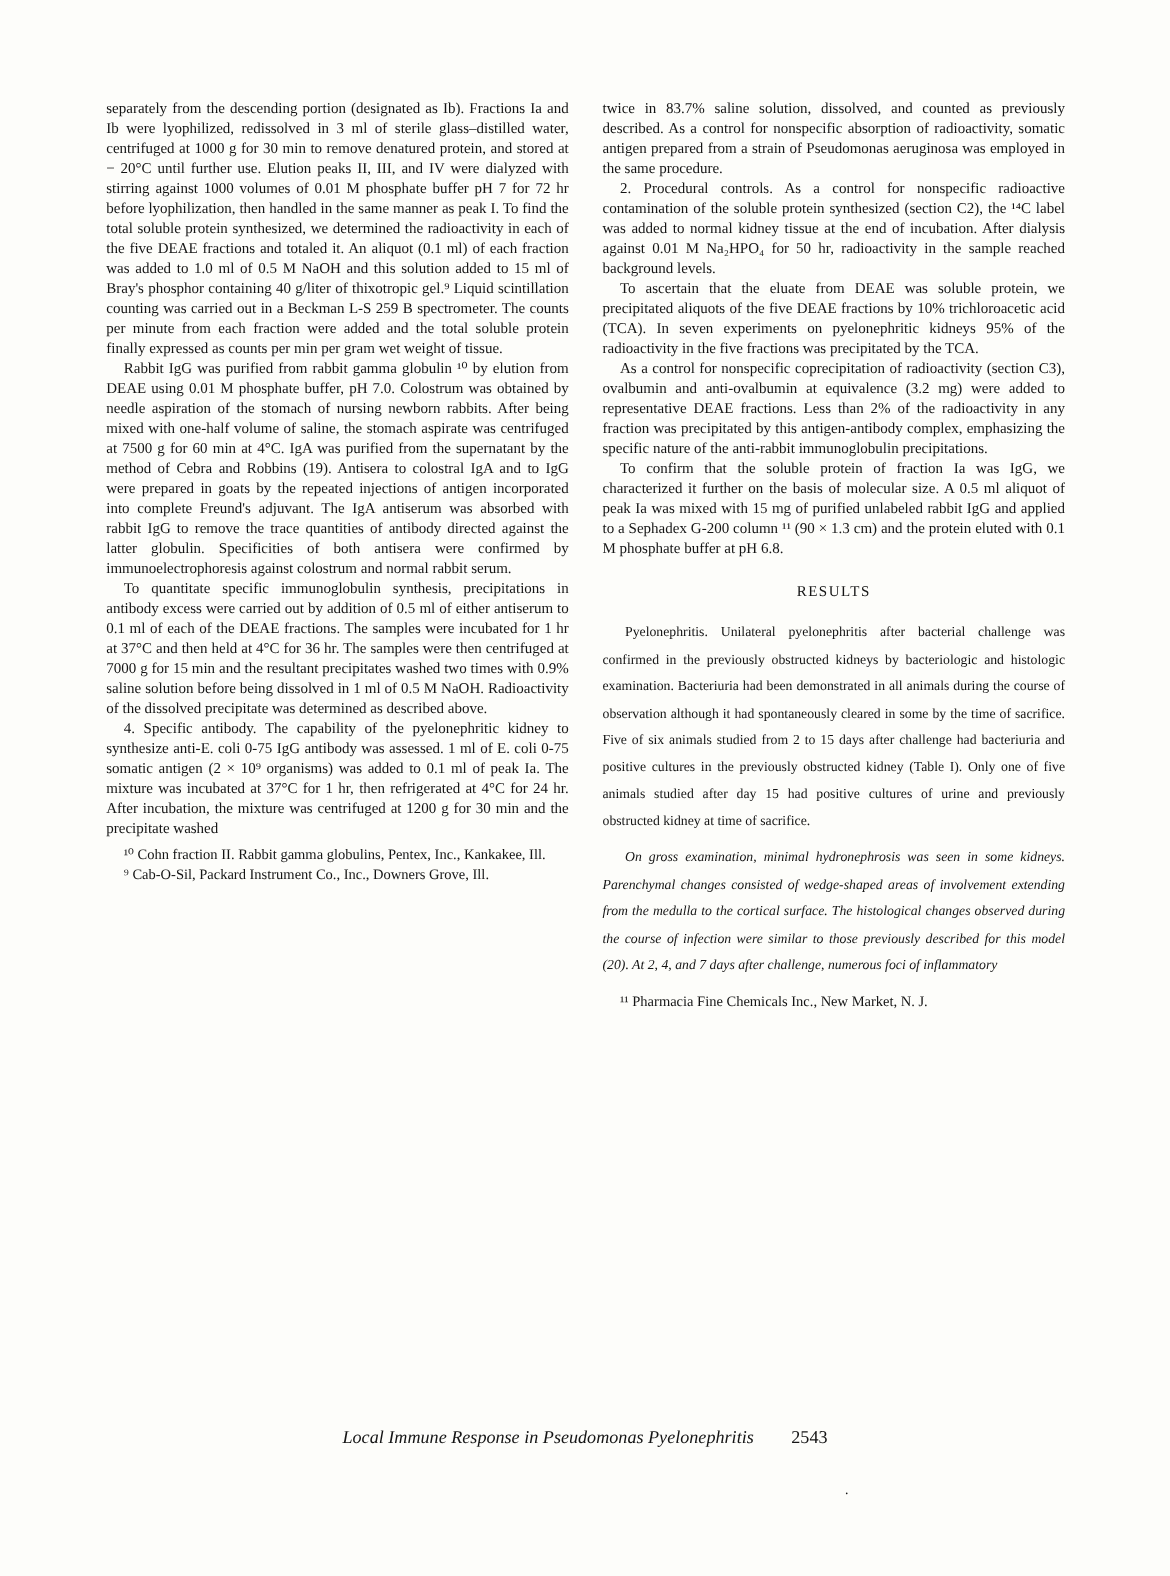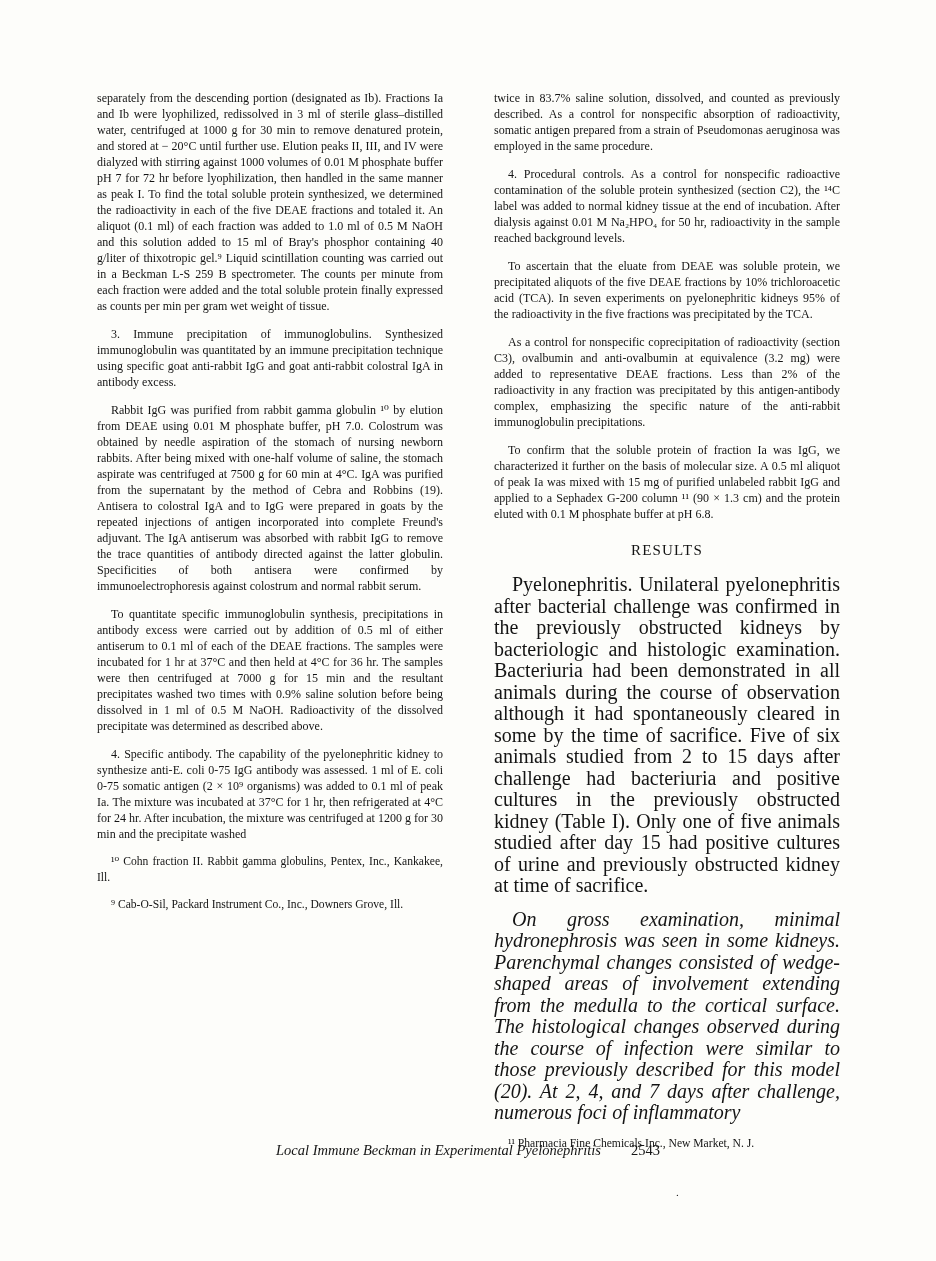--- a/index.html
+++ b/index.html
@@ -10,34 +10,34 @@
     margin: 0 auto;
     background: #fdfdfa;
     color: #141414;
     font-family: "Liberation Serif", "DejaVu Serif", serif;
     box-sizing: border-box;
     padding: 78px 84px 0 85px;
     overflow: hidden;
   }
   .columns { display: flex; gap: 27px; }
   .col { width: 375px; }
-  .col p { margin: 12px; text-align: justify; hyphens: auto; }
+  .col p { margin: 0; text-align: justify; hyphens: auto; }
   .small p { font-size: 12px; line-height: 16px; }
   .indent { text-indent: 14px; }
   .it { }
   .footnotes { margin-top: 6px; }
   .footnotes p { font-size: 11.6px; line-height: 15.5px; }
   .results-heading {
     text-align: center;
-    font-size: 15px;
+    font-size: 12px;
     font-weight: normal;
     letter-spacing: 1.2px;
     margin: 20px 0 15px 0;
   }
-  .results p { font-size: 20px; line-height: 21.5px; }
+  .results p { font-size: 11px; line-height: 21.5px; }
   .results .indent { text-indent: 18px; }
   .results p + p { margin-top: 8px; font-style: italic; }
   .right-footnotes { margin-top: 10px; }
   .footer {
     position: absolute;
     top: 1142px;
     left: 0;
     width: 100%;
     text-align: center;
     font-size: 14.5px;
@@ -53,49 +53,48 @@
 </style>
 </head>
 <body>
 
 <div class="page">
   <div class="columns">
 
     <div class="col small">
       <div>
           <p class="para"><span>separately from the descending portion (designated as Ib). Fractions Ia and Ib were lyophilized, redissolved in 3 ml of sterile glass–distilled water, centrifuged at 1000 g for 30 min to remove denatured protein, and stored at − 20°C until further use. Elution peaks II, III, and IV were dialyzed with stirring against 1000 volumes of 0.01 M phosphate buffer pH 7 for 72 hr before lyophilization, then handled in the same manner as peak I. To find the total soluble protein synthesized, we determined the radioactivity in each of the five DEAE fractions and totaled it. An aliquot (0.1 ml) of each fraction was added to 1.0 ml of 0.5 M NaOH and this solution added to 15 ml of Bray's phosphor containing 40 g/liter of thixotropic gel.⁹ Liquid scintillation counting was carried out in a Beckman L-S 259 B spectrometer. The counts per minute from each fraction were added and the total soluble protein finally expressed as counts per min per gram wet weight of tissue.</span></p>
-          <p class="para indent"><span class="it">3. Immune precipitation of immunoglobulins.</span><span> Synthesized immunoglobulin was quantitated by an immune precipitation technique using specific goat anti-rabbit IgG and goat anti-rabbit colostral IgA in antibody excess.</span></p>
           <p class="para indent"><span>Rabbit IgG was purified from rabbit gamma globulin ¹⁰ by elution from DEAE using 0.01 M phosphate buffer, pH 7.0. Colostrum was obtained by needle aspiration of the stomach of nursing newborn rabbits. After being mixed with one-half volume of saline, the stomach aspirate was centrifuged at 7500 g for 60 min at 4°C. IgA was purified from the supernatant by the method of Cebra and Robbins (19). Antisera to colostral IgA and to IgG were prepared in goats by the repeated injections of antigen incorporated into complete Freund's adjuvant. The IgA antiserum was absorbed with rabbit IgG to remove the trace quantities of antibody directed against the latter globulin. Specificities of both antisera were confirmed by immunoelectrophoresis against colostrum and normal rabbit serum.</span></p>
           <p class="para indent"><span>To quantitate specific immunoglobulin synthesis, precipitations in antibody excess were carried out by addition of 0.5 ml of either antiserum to 0.1 ml of each of the DEAE fractions. The samples were incubated for 1 hr at 37°C and then held at 4°C for 36 hr. The samples were then centrifuged at 7000 g for 15 min and the resultant precipitates washed two times with 0.9% saline solution before being dissolved in 1 ml of 0.5 M NaOH. Radioactivity of the dissolved precipitate was determined as described above.</span></p>
           <p class="para indent"><span class="it">4. Specific antibody.</span><span> The capability of the pyelonephritic kidney to synthesize anti-</span><span class="it">E. coli</span><span> 0-75 IgG antibody was assessed. 1 ml of </span><span class="it">E. coli</span><span> 0-75 somatic antigen (2 × 10⁹ organisms) was added to 0.1 ml of peak Ia. The mixture was incubated at 37°C for 1 hr, then refrigerated at 4°C for 24 hr. After incubation, the mixture was centrifuged at 1200 g for 30 min and the precipitate washed</span></p>
         </div>
       <div class="footnotes">
           <p class="para indent"><span>¹⁰ Cohn fraction II. Rabbit gamma globulins, Pentex, Inc., Kankakee, Ill.</span></p>
           <p class="para indent"><span>⁹ Cab-O-Sil, Packard Instrument Co., Inc., Downers Grove, Ill.</span></p>
         </div>
     </div>
 
     <div class="col small">
       <div>
           <p class="para"><span>twice in 83.7% saline solution, dissolved, and counted as previously described. As a control for nonspecific absorption of radioactivity, somatic antigen prepared from a strain of </span><span class="it">Pseudomonas aeruginosa</span><span> was employed in the same procedure.</span></p>
-          <p class="para indent"><span class="it">4. Procedural controls.</span><span> As a control for nonspecific radioactive contamination of the soluble protein synthesized (section C2), the ¹⁴C label was added to normal kidney tissue at the end of incubation. After dialysis against 0.01 M Na₂HPO₄ for 50 hr, radioactivity in the sample reached background levels.</span></p>
+          <p class="para indent"><span class="it">2. Procedural controls.</span><span> As a control for nonspecific radioactive contamination of the soluble protein synthesized (section C2), the ¹⁴C label was added to normal kidney tissue at the end of incubation. After dialysis against 0.01 M Na₂HPO₄ for 50 hr, radioactivity in the sample reached background levels.</span></p>
           <p class="para indent"><span>To ascertain that the eluate from DEAE was soluble protein, we precipitated aliquots of the five DEAE fractions by 10% trichloroacetic acid (TCA). In seven experiments on pyelonephritic kidneys 95% of the radioactivity in the five fractions was precipitated by the TCA.</span></p>
           <p class="para indent"><span>As a control for nonspecific coprecipitation of radioactivity (section C3), ovalbumin and anti-ovalbumin at equivalence (3.2 mg) were added to representative DEAE fractions. Less than 2% of the radioactivity in any fraction was precipitated by this antigen-antibody complex, emphasizing the specific nature of the anti-rabbit immunoglobulin precipitations.</span></p>
           <p class="para indent"><span>To confirm that the soluble protein of fraction Ia was IgG, we characterized it further on the basis of molecular size. A 0.5 ml aliquot of peak Ia was mixed with 15 mg of purified unlabeled rabbit IgG and applied to a Sephadex G-200 column ¹¹ (90 × 1.3 cm) and the protein eluted with 0.1 M phosphate buffer at pH 6.8.</span></p>
         </div>
       <h2 class="results-heading">RESULTS</h2>
       <div class="results">
           <p class="para indent"><span class="it">Pyelonephritis.</span><span> Unilateral pyelonephritis after bacterial challenge was confirmed in the previously obstructed kidneys by bacteriologic and histologic examination. Bacteriuria had been demonstrated in all animals during the course of observation although it had spontaneously cleared in some by the time of sacrifice. Five of six animals studied from 2 to 15 days after challenge had bacteriuria and positive cultures in the previously obstructed kidney (Table I). Only one of five animals studied after day 15 had positive cultures of urine and previously obstructed kidney at time of sacrifice.</span></p>
           <p class="para indent"><span>On gross examination, minimal hydronephrosis was seen in some kidneys. Parenchymal changes consisted of wedge-shaped areas of involvement extending from the medulla to the cortical surface. The histological changes observed during the course of infection were similar to those previously described for this model (20). At 2, 4, and 7 days after challenge, numerous foci of inflammatory</span></p>
         </div>
       <div class="footnotes right-footnotes">
           <p class="para indent"><span>¹¹ Pharmacia Fine Chemicals Inc., New Market, N. J.</span></p>
         </div>
     </div>
 
   </div>
 
   <div class="footer">
-    <span class="footer-title">Local Immune Beckman in Experimental Pyelonephritis</span><span class="footer-page">2543</span>
+    <span class="footer-title">Local Immune Response in Pseudomonas Pyelonephritis</span><span class="footer-page">2543</span>
   </div>
 
   <span class="stray-mark">.</span>
 </div>
 
 </body></html>

